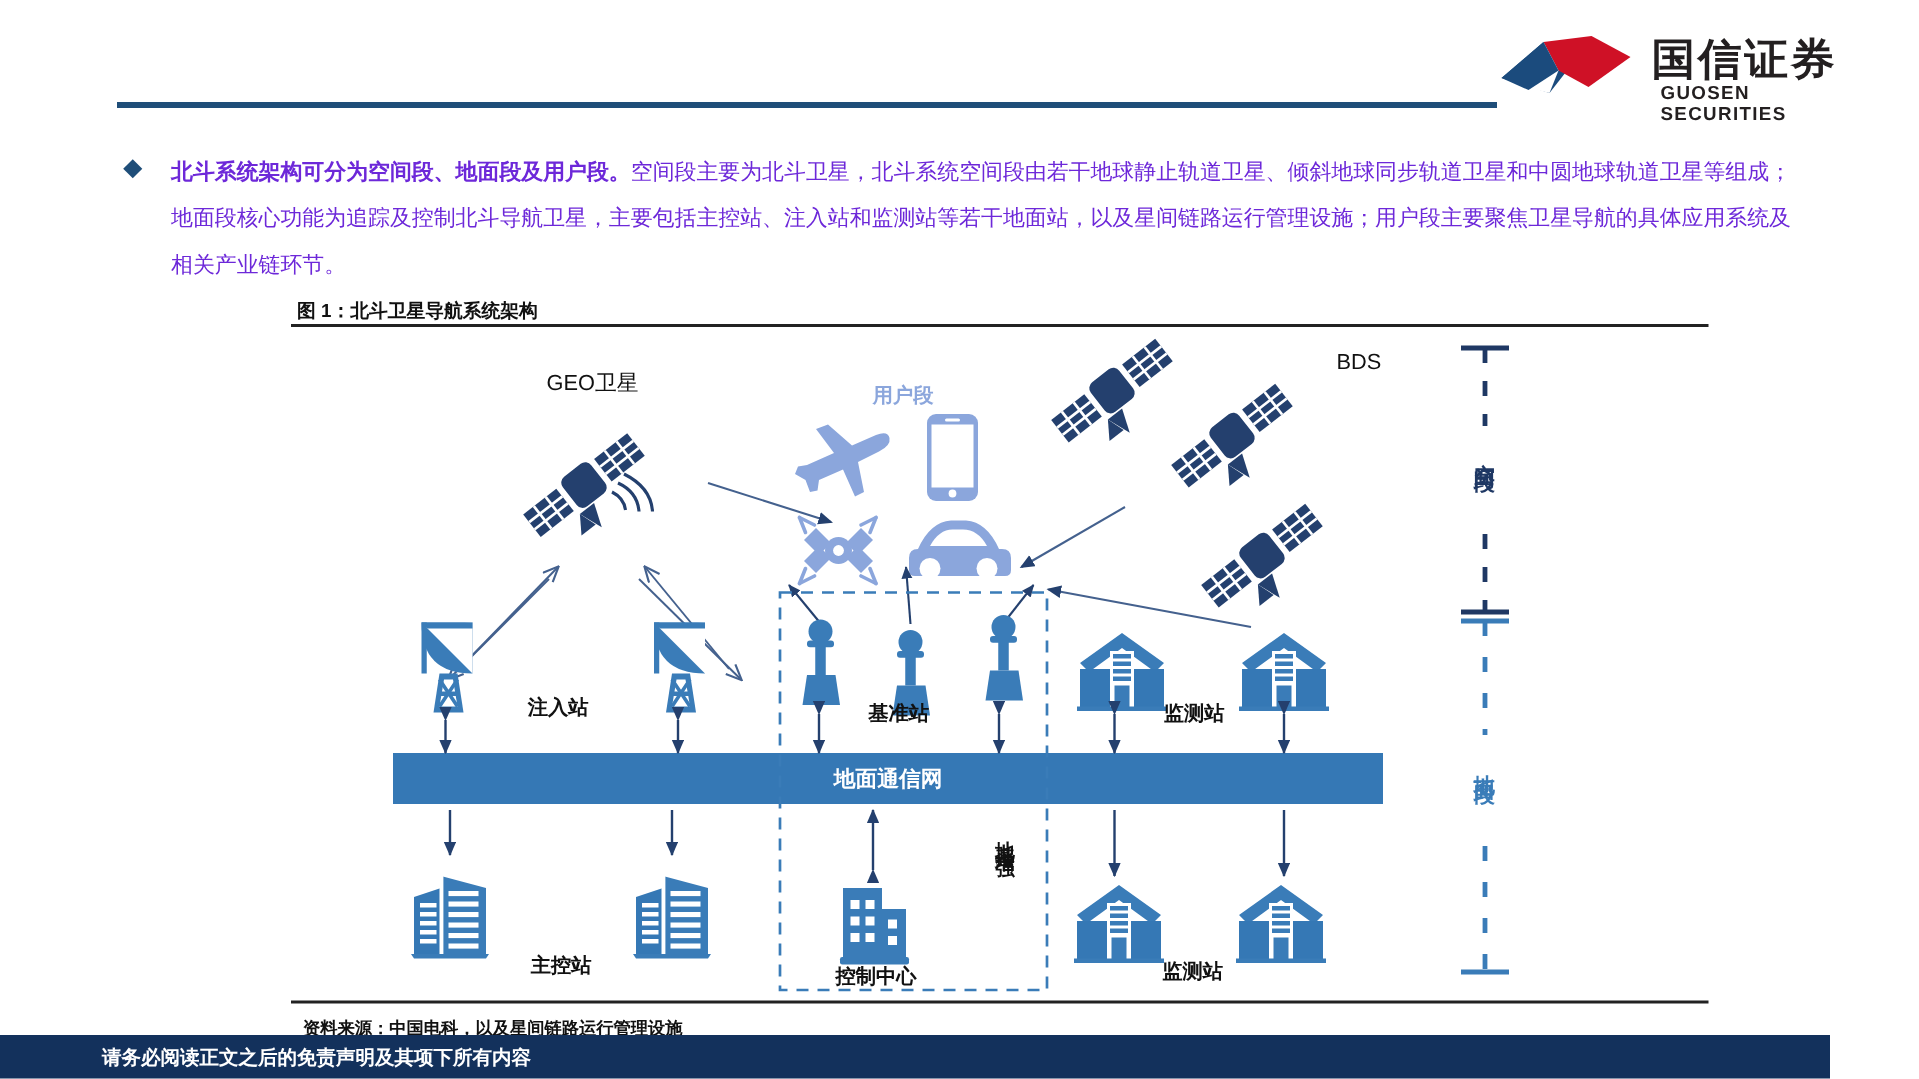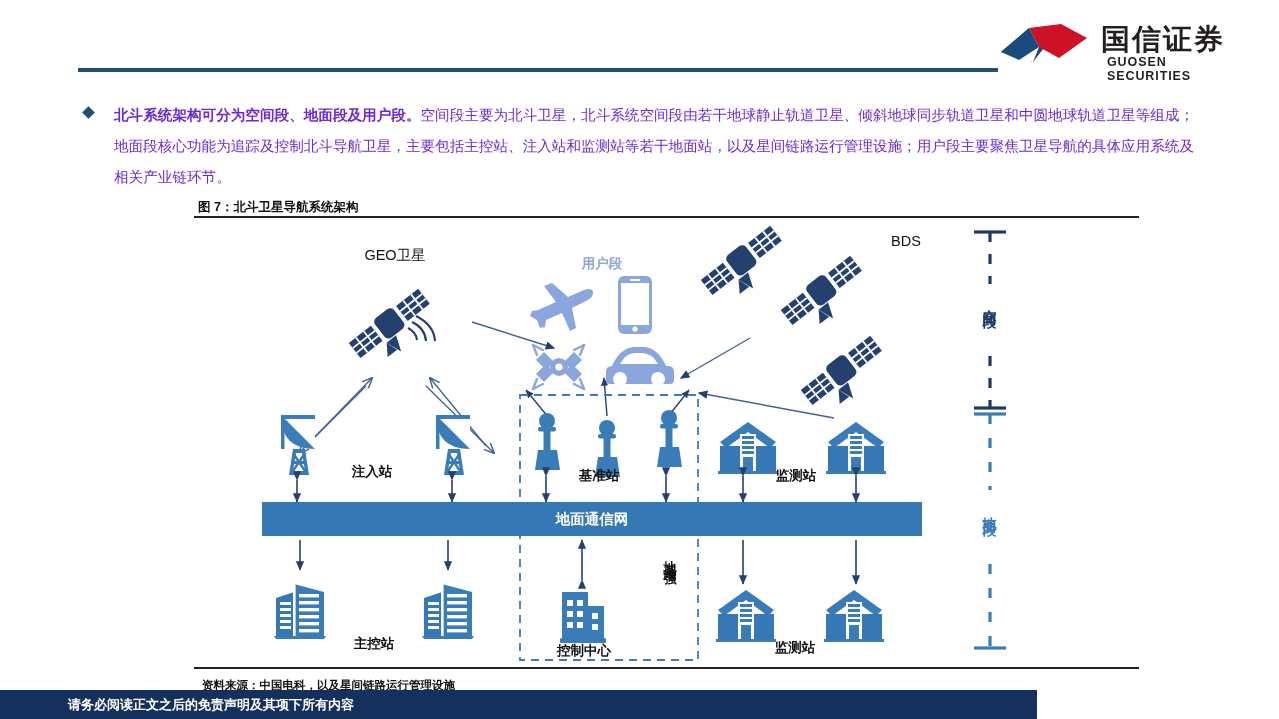--- a/index.html
+++ b/index.html
@@ -55,21 +55,21 @@
   .fig-rule-bot { position: absolute; left: 194px; top: 667px; width: 945px; height: 1.6px; background: #222; }
   .fig-src {
     position: absolute; left: 202px; top: 678px;
     font-size: 11.5px; font-weight: bold; color: #111;
   }
   .fig-canvas { position: absolute; left: 194px; top: 218px; width: 945px; height: 449px; }
   .fig-canvas svg { display: block; }
 
   
   .footer {
-    position: absolute; left: 0; bottom: 0; width: 1037px; height: 29px;
+    position: absolute; left: 0; bottom: 0; width: 1220px; height: 29px;
     background: #13315c;
   }
   .footer-text {
     position: absolute; left: 68px; top: 6px;
     font-size: 13px; font-weight: bold; color: #ffffff;
   }
 </style>
 </head>
 <body>
 
@@ -88,21 +88,21 @@
       <div class="logo-cn">国信证券</div>
       <div class="logo-en">GUOSEN SECURITIES</div>
     </div>
   </div>
 
   <div class="bullet-row">
     <div class="diamond"></div>
     <div class="para"><b>北斗系统架构可分为空间段、地面段及用户段。</b><span>空间段主要为北斗卫星，北斗系统空间段由若干地球静止轨道卫星、倾斜地球同步轨道卫星和中圆地球轨道卫星等组成；地面段核心功能为追踪及控制北斗导航卫星，主要包括主控站、注入站和监测站等若干地面站，以及星间链路运行管理设施；用户段主要聚焦卫星导航的具体应用系统及相关产业链环节。</span></div>
   </div>
 
-  <div class="fig-cap">图 7：北斗卫星导航系统架构</div>
+  <div class="fig-cap">图 1：北斗卫星导航系统架构</div>
   <div class="fig-rule-top"></div>
 
   <div class="fig-canvas">
     <svg width="945" height="449" viewBox="0 0 945 449" xmlns="http://www.w3.org/2000/svg">
       <defs>
         <marker id="ahNavy" markerWidth="7" markerHeight="7" refX="6" refY="3" orient="auto">
           <path d="M0,0 L7,3 L0,6 z" fill="#24406e"></path>
         </marker>
         <marker id="ahNavyS" markerWidth="6" markerHeight="6" refX="5.5" refY="2.6" orient="auto">
           <path d="M0,0 L6,2.6 L0,5.2 z" fill="#24406e"></path>

